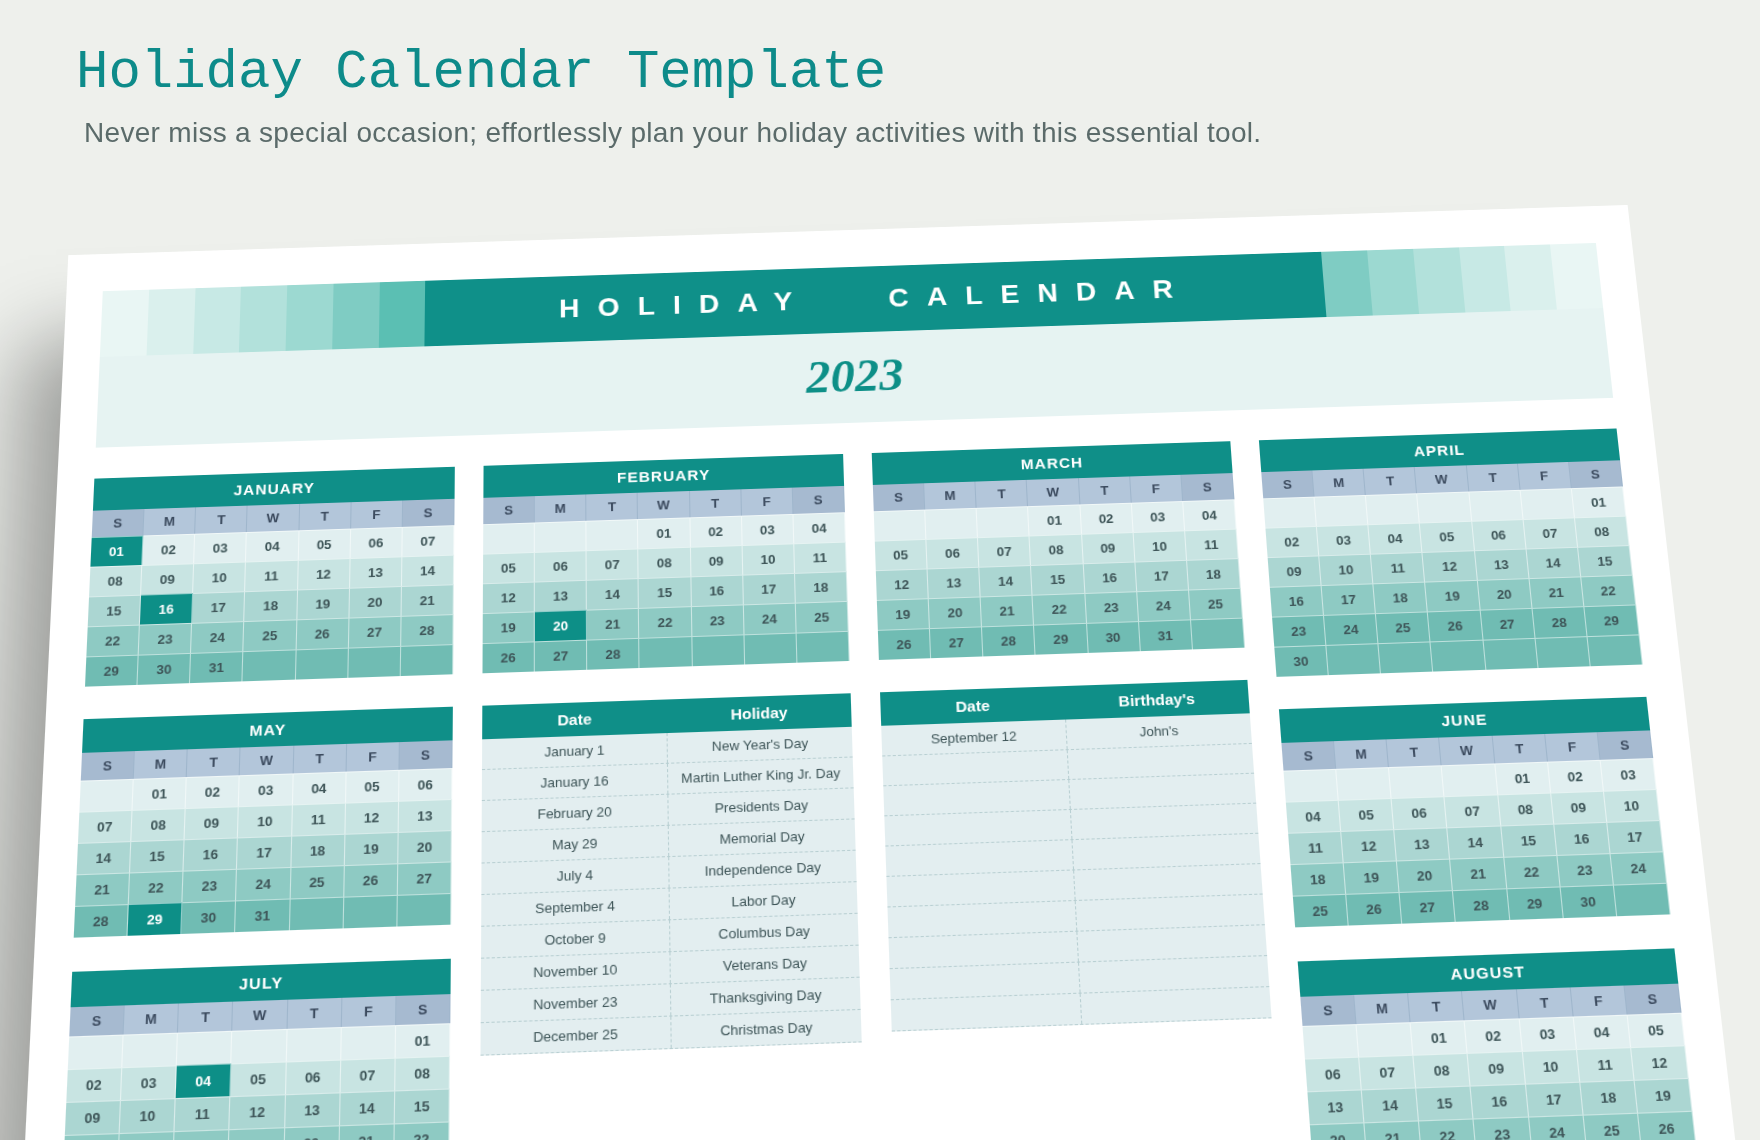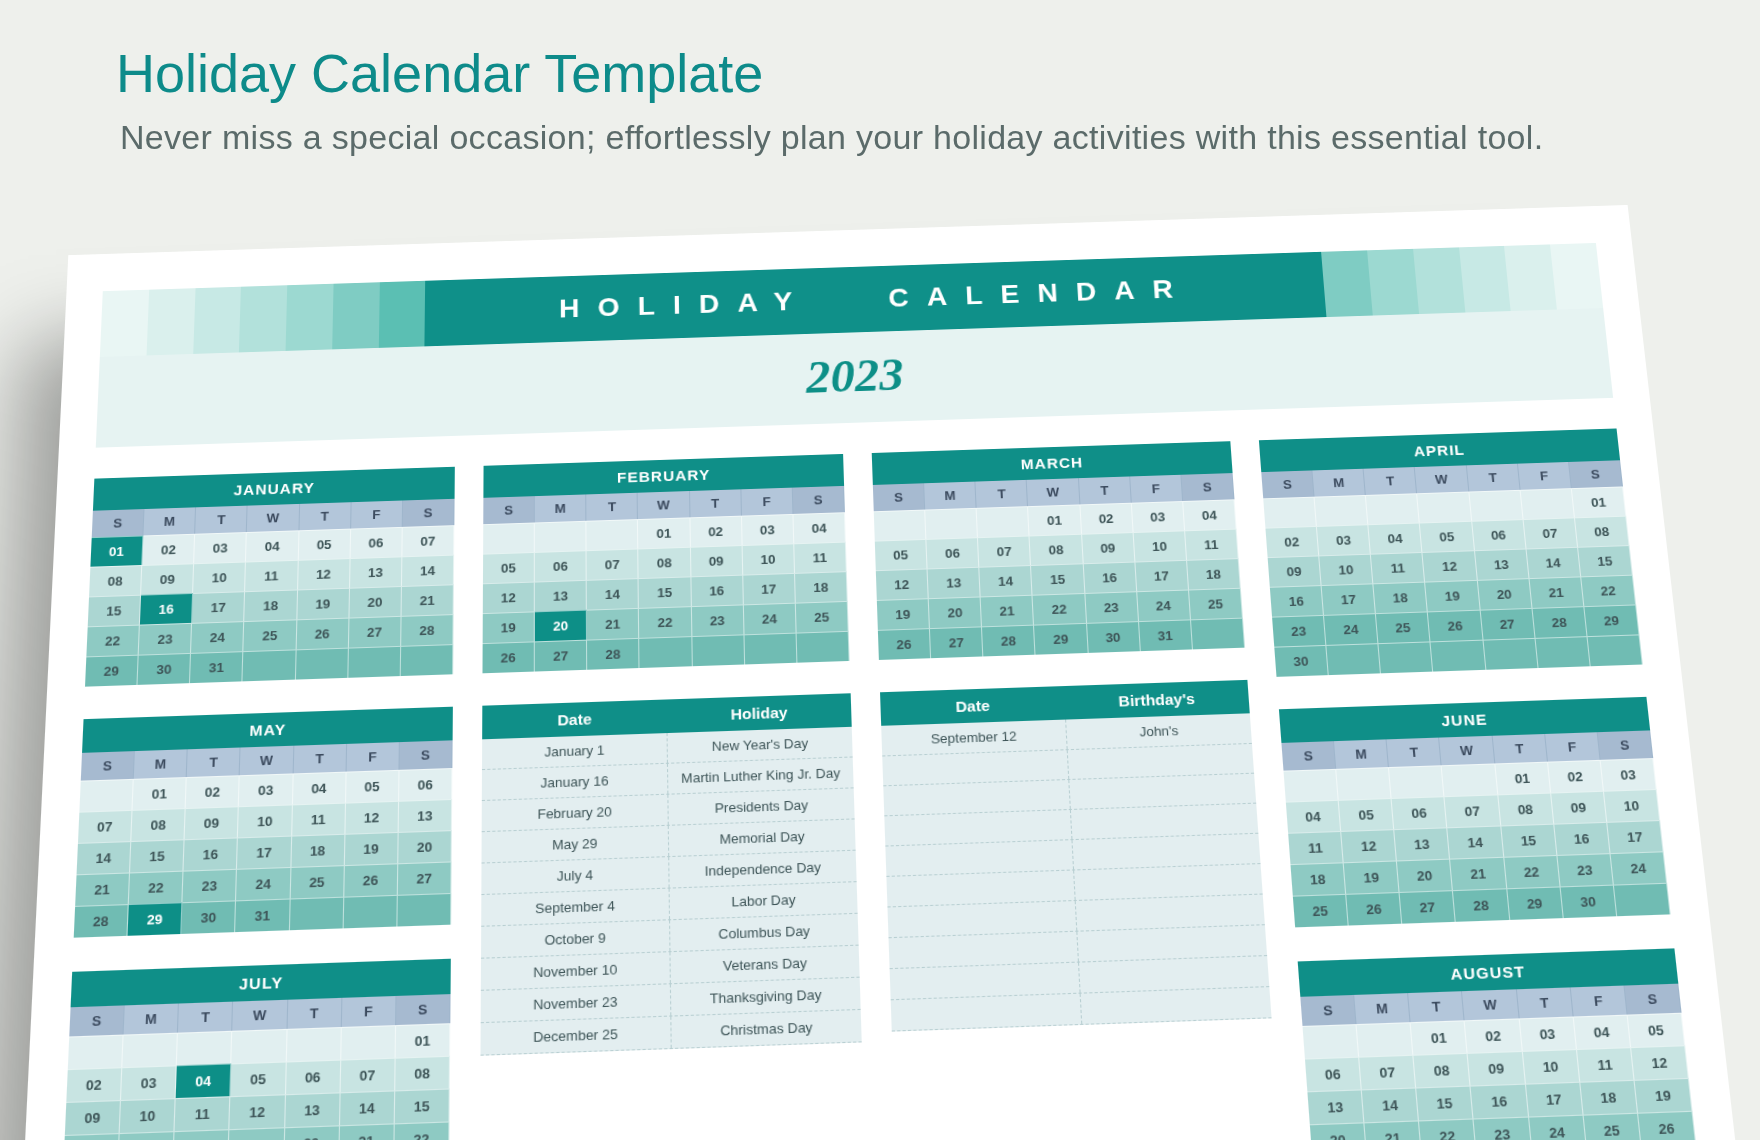--- a/index.html
+++ b/index.html
@@ -5,30 +5,30 @@
   * { box-sizing: border-box; margin: 0; padding: 0; }
   body {
     width: 1760px;
     height: 1140px;
     background: #eef0ec;
     font-family: Arial, Helvetica, sans-serif;
     overflow: hidden;
     position: relative;
   }
   .page-title {
-    font-family: Liberation Sans, sans-serif;
+    font-family: Liberation Mono, monospace;
     color: #0d8b8a;
     font-size: 54px;
     font-weight: 400;
-    padding: 42px 0 14px 116px;
+    padding: 42px 0 14px 76px;
   }
   .page-subtitle {
     color: #5b6b6a;
-    font-size: 34px;
-    padding-left: 120px;
+    font-size: 28px;
+    padding-left: 84px;
     letter-spacing: 0.3px;
   }
 
   .sheet-wrap { position: absolute; top: 230px; left: 70px; width: 1650px; height: 1000px;
                 perspective: 2500px; transform-style: preserve-3d; }
   .sheet {
     width: 1560px; background: #fff; padding: 40px 36px 200px;
     transform-origin: top center;
     transform: rotateX(14deg) rotateZ(-2deg);
     box-shadow: -70px 60px 80px -30px rgba(0,0,0,0.35);

